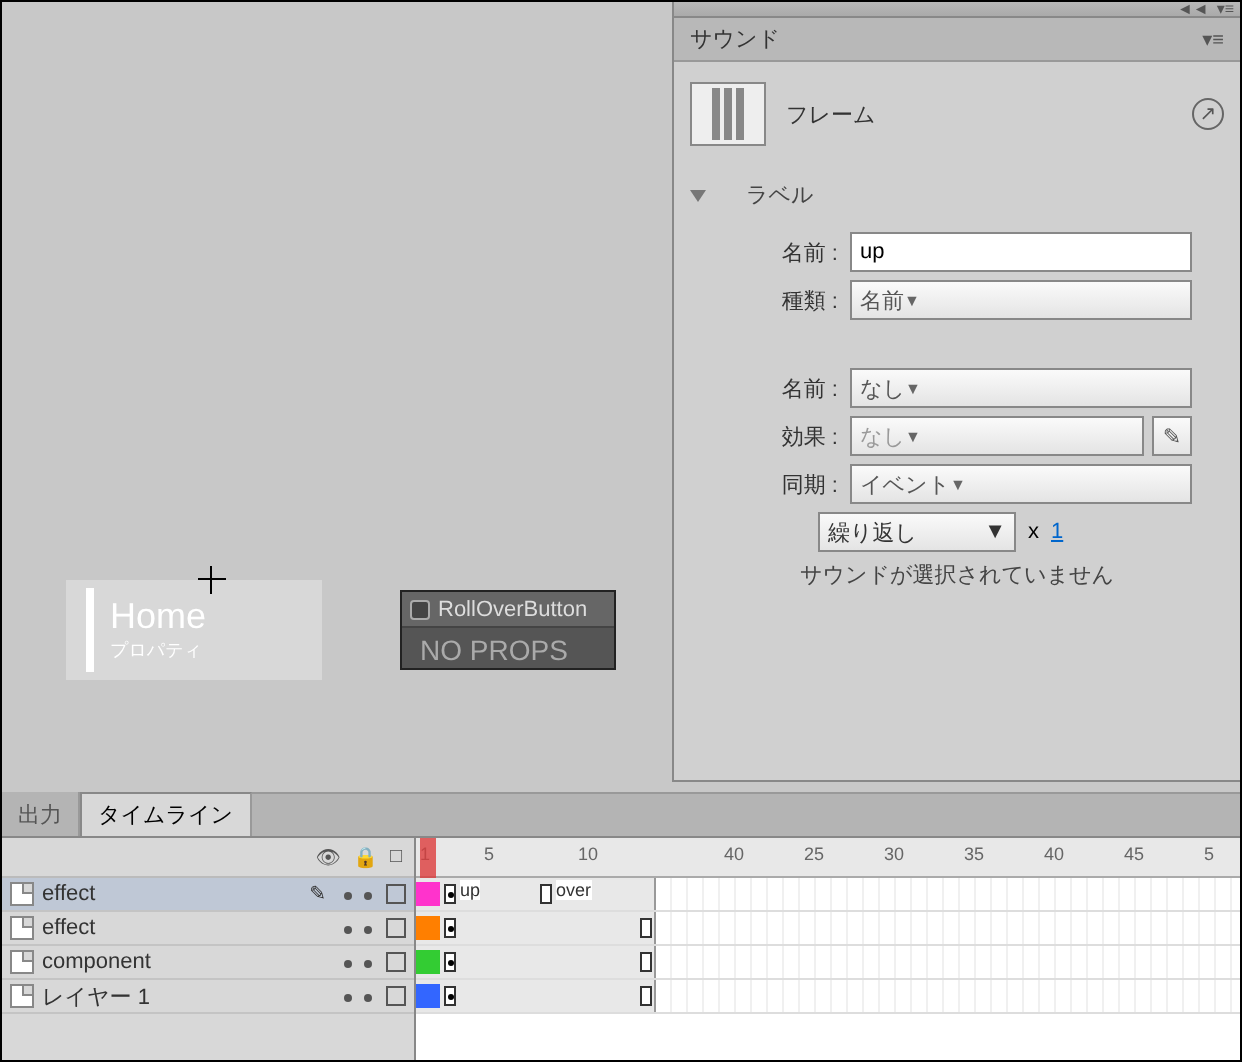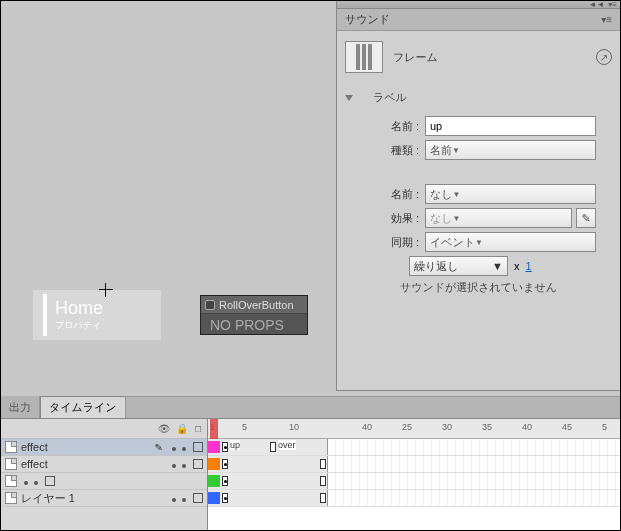--- a/index.html
+++ b/index.html
@@ -193,20 +193,21 @@
             <span class="sq"></span>
           </div>
           <div class="lyr">
             <span class="pgico"></span>
             <span class="nm">effect</span>
             <span class="dots"><span></span><span></span></span>
             <span class="sq"></span>
           </div>
           <div class="lyr">
             <span class="pgico"></span>
+            <span class="nm">component</span>
             <span class="dots"><span></span><span></span></span>
             <span class="sq"></span>
           </div>
           <div class="lyr">
             <span class="pgico"></span>
             <span class="nm">レイヤー 1</span>
             <span class="dots"><span></span><span></span></span>
             <span class="sq"></span>
           </div>
         </div>

